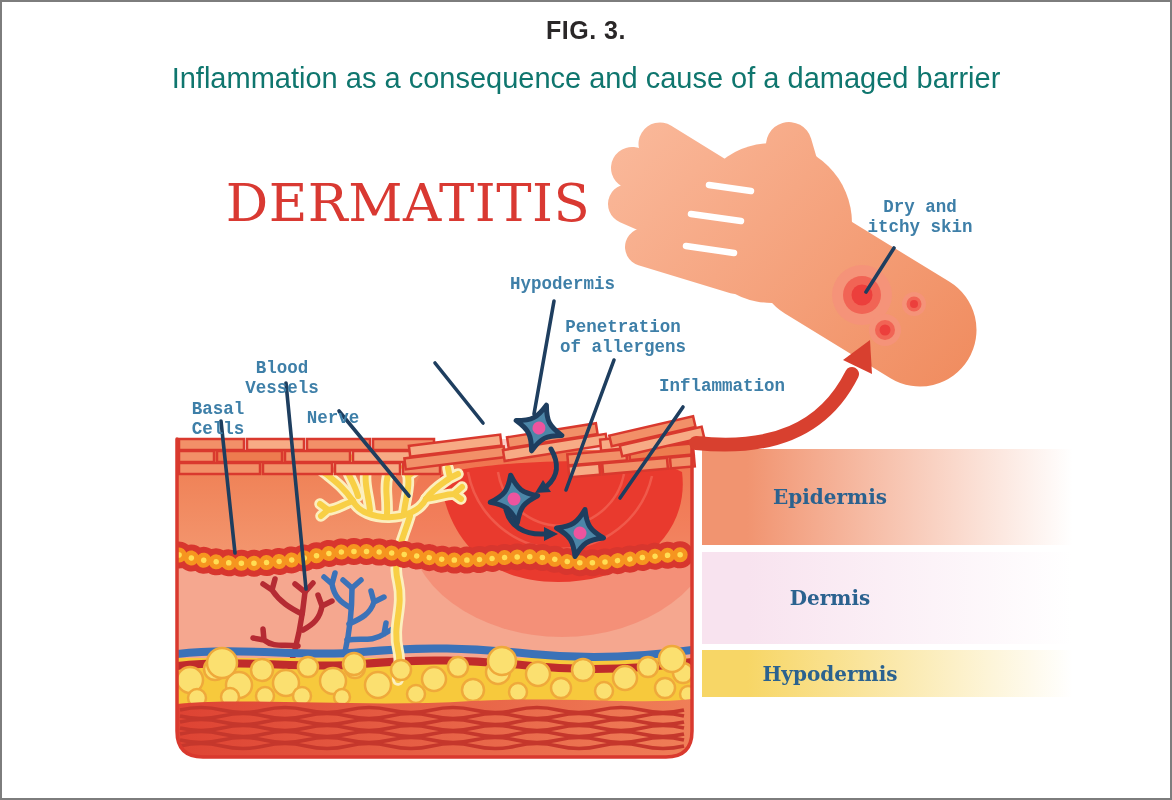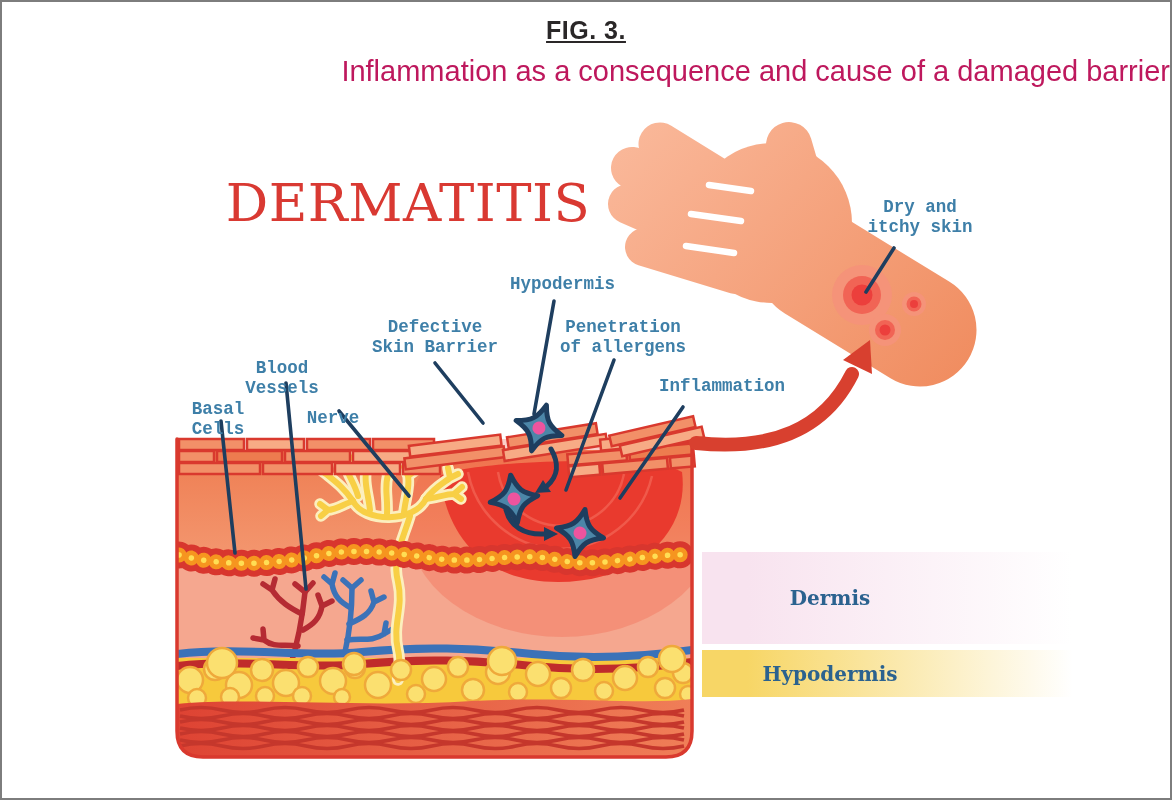--- a/index.html
+++ b/index.html
@@ -1,21 +1,21 @@
 <!DOCTYPE html>
 <html><head>
 <meta charset="utf-8">
 <style>
   html,body{margin:0;padding:0;background:#ffffff;}
   body{font-family:"Liberation Sans",sans-serif;}
   .frame{position:relative;width:1172px;height:800px;box-sizing:border-box;
          border:2px solid #7d7d7d;background:#ffffff;overflow:hidden;}
   .title-block{position:absolute;top:14px;left:0;width:100%;text-align:center;z-index:5;}
-  .fig-label{font-size:25px;font-weight:bold;color:#2a2728;letter-spacing:.5px;text-decoration:underline;}
-  .fig-title{font-size:29px;color:#be185d;margin-top:10px;text-align:right;}
+  .fig-label{font-size:25px;font-weight:bold;color:#2a2728;letter-spacing:.5px;}
+  .fig-title{font-size:29px;color:#0f766e;margin-top:17px;}
   .dermatitis{position:absolute;left:210px;top:170px;width:392px;text-align:center;
       font-family:"DejaVu Serif",serif;font-weight:normal;font-size:53px;
       color:#D93932;letter-spacing:.5px;z-index:5;}
   .art{position:absolute;left:0;top:0;z-index:3;}
   .layer-bar{position:absolute;left:700px;width:452px;display:flex;align-items:center;z-index:1;}
   .layer-bar .lbl{width:256px;text-align:center;font-family:"DejaVu Serif",serif;
       font-weight:bold;font-size:20px;color:#2B628F;}
   .bar-epidermis{top:447px;height:96px;
       background:linear-gradient(90deg,#F19470 0%,#F19470 10%,rgba(241,148,112,0) 82%);}
   .bar-dermis{top:550px;height:92px;
@@ -40,20 +40,23 @@
 
 <div class="frame">
 
   <div class="title-block">
     <div class="fig-label">FIG. 3.</div>
     <div class="fig-title">Inflammation as a consequence and cause of a damaged barrier</div>
   </div>
 
   <div class="dermatitis">DERMATITIS</div>
 
+  <div class="layer-bar bar-epidermis">
+    <div class="lbl">Epidermis</div>
+  </div>
   <div class="layer-bar bar-hypodermis">
     <div class="lbl">Hypodermis</div>
   </div>
   <div class="layer-bar bar-dermis">
     <div class="lbl">Dermis</div>
   </div>
 
   <svg class="art" width="1172" height="800" viewBox="0 0 1172 800">
     <defs>
       <clipPath id="blockClip">
@@ -287,19 +290,18 @@
 
     <g>
       <path d="M694,441 C770,449 822,428 850,372" fill="none" stroke="#D8402F" stroke-width="14" stroke-linecap="round"></path>
       <polygon points="868,338 870,372 841,358" fill="#D8402F"></polygon>
     </g>
   </svg>
 
   <div class="callout co-basal">Basal Cells</div>
   <div class="callout co-blood">Blood Vessels</div>
   <div class="callout co-nerve">Nerve</div>
-  <div class="callout co-defective">Defective Skin Barrier</div>
   <div class="callout co-allergens">Hypodermis</div>
   <div class="callout co-penetration">Penetration of allergens</div>
   <div class="callout co-inflammation">Inflammation</div>
   <div class="callout co-dry">Dry and itchy skin</div>
 
 </div>
 
 </body></html>

